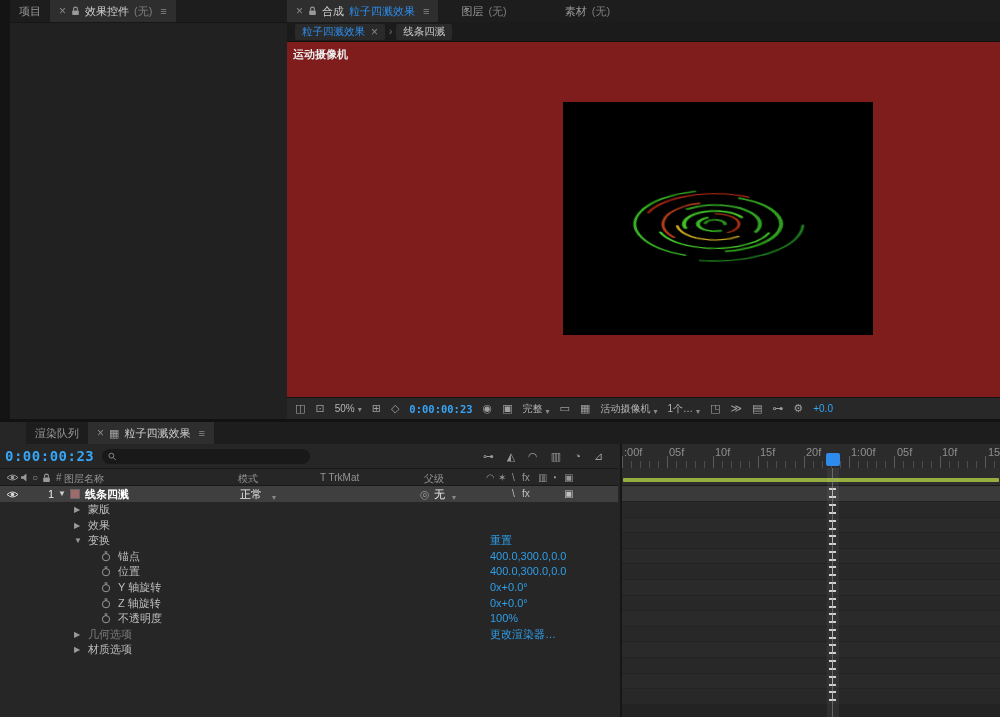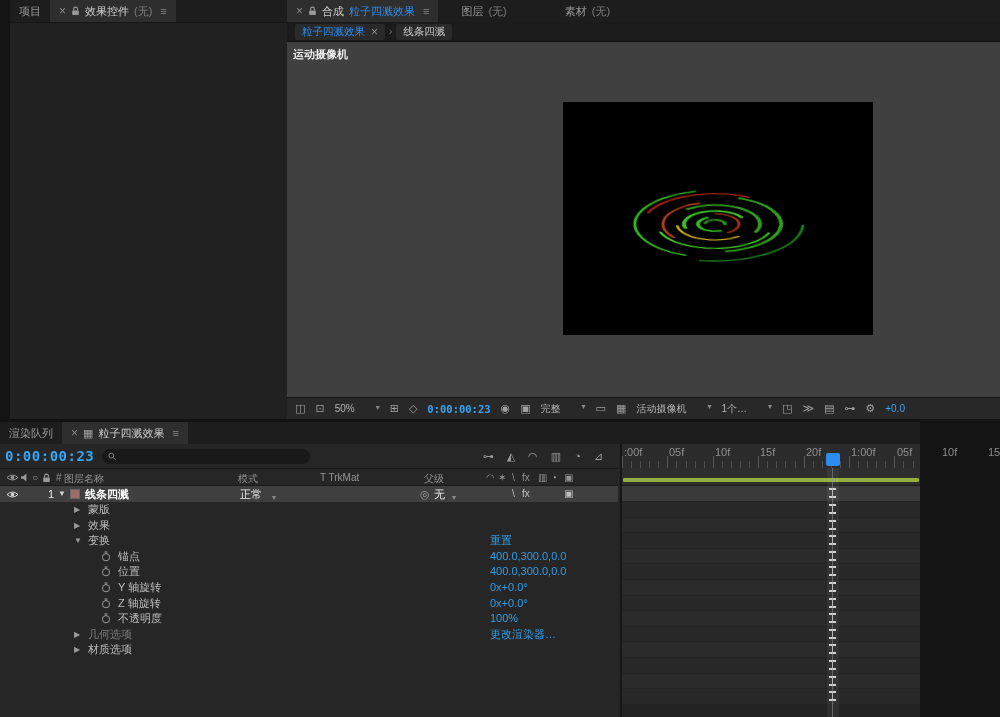--- a/index.html
+++ b/index.html
@@ -18,33 +18,33 @@
 
   
   .left-panel { position: absolute; left: 10px; top: 0; width: 284px; height: 419px; background: #232323; border-right: 3px solid #141414; }
   .left-panel .pbody { height: 397px; background: #212121; border-top: 1px solid #161616; }
 
   
   .comp-panel { position: absolute; left: 287px; top: 0; width: 713px; height: 419px; background: #212121; }
   .bc-row { height: 19px; background: #1b1b1b; display: flex; align-items: center; gap: 4px; padding-left: 8px; font-size: 10.5px; }
   .bc-chip { display: flex; align-items: center; gap: 6px; padding: 1px 7px; background: #2a2a2a; border-radius: 2px; }
   .bc-arrow { color: #777; font-size: 10px; }
-  .viewer { position: relative; height: 356px; background: #404040; border-top: 1px solid #101010; }
+  .viewer { position: relative; height: 356px; background: #7f1d1d; border-top: 1px solid #101010; }
   .viewer-label { position: absolute; left: 6px; top: 5px; font-size: 11px; font-weight: bold; color: #ececec; }
   .comp-frame { position: absolute; left: 276px; top: 60px; width: 310px; height: 233px; background: #000; }
 
   .comp-toolbar { height: 22px; background: #282828; border-top: 1px solid #141414; display: flex; align-items: center; padding: 0 8px; gap: 10px; font-size: 10px; color: #b5b5b5; }
   .ct-icon { font-size: 11px; color: #9f9f9f; line-height: 1; }
-  .ct-dd { display: flex; align-items: flex-start; gap: 21px; }
+  .ct-dd { display: flex; align-items: flex-end; gap: 3px; }
   .caret { font-size: 8px; color: #8a8a8a; }
   .ct-time { color: #36a5f5; font-weight: bold; font-family: "DejaVu Sans Mono", monospace; font-size: 10.5px; }
   .ct-exposure { color: #36a5f5; }
 
   
-  .timeline { position: absolute; left: 0; top: 419px; width: 920px; height: 298px; background: #262626; border-top: 3px solid #121212; }
+  .timeline { position: absolute; left: 0; top: 419px; width: 1000px; height: 298px; background: #262626; border-top: 3px solid #121212; padding-left: 26px; }
   .tl-body { position: absolute; left: 0; top: 22px; right: 0; bottom: 0; }
   .tl-left { position: absolute; left: 0; top: 0; width: 618px; height: 100%; background: #262626; }
   .tl-right { position: absolute; left: 620px; top: 0; right: 0; height: 100%; background: #232323; border-left: 2px solid #161616; }
 
   .tl-controls { height: 24px; display: flex; align-items: center; padding: 0 5px; gap: 8px; }
   .tl-time { color: #36a5f5; font-size: 14px; font-weight: bold; font-family: "DejaVu Sans Mono", monospace; letter-spacing: .5px; }
   .search-box { width: 208px; height: 15px; background: #191919; border-radius: 8px; display: flex; align-items: center; padding: 0 6px; gap: 4px; }
   .search-box input { background: transparent; border: none; outline: none; color: #ccc; font-size: 10px; width: 100%; }
   .tl-toolbar-icons { margin-left: auto; display: flex; gap: 13px; padding-right: 10px; color: #9a9a9a; font-size: 11px; }
 

